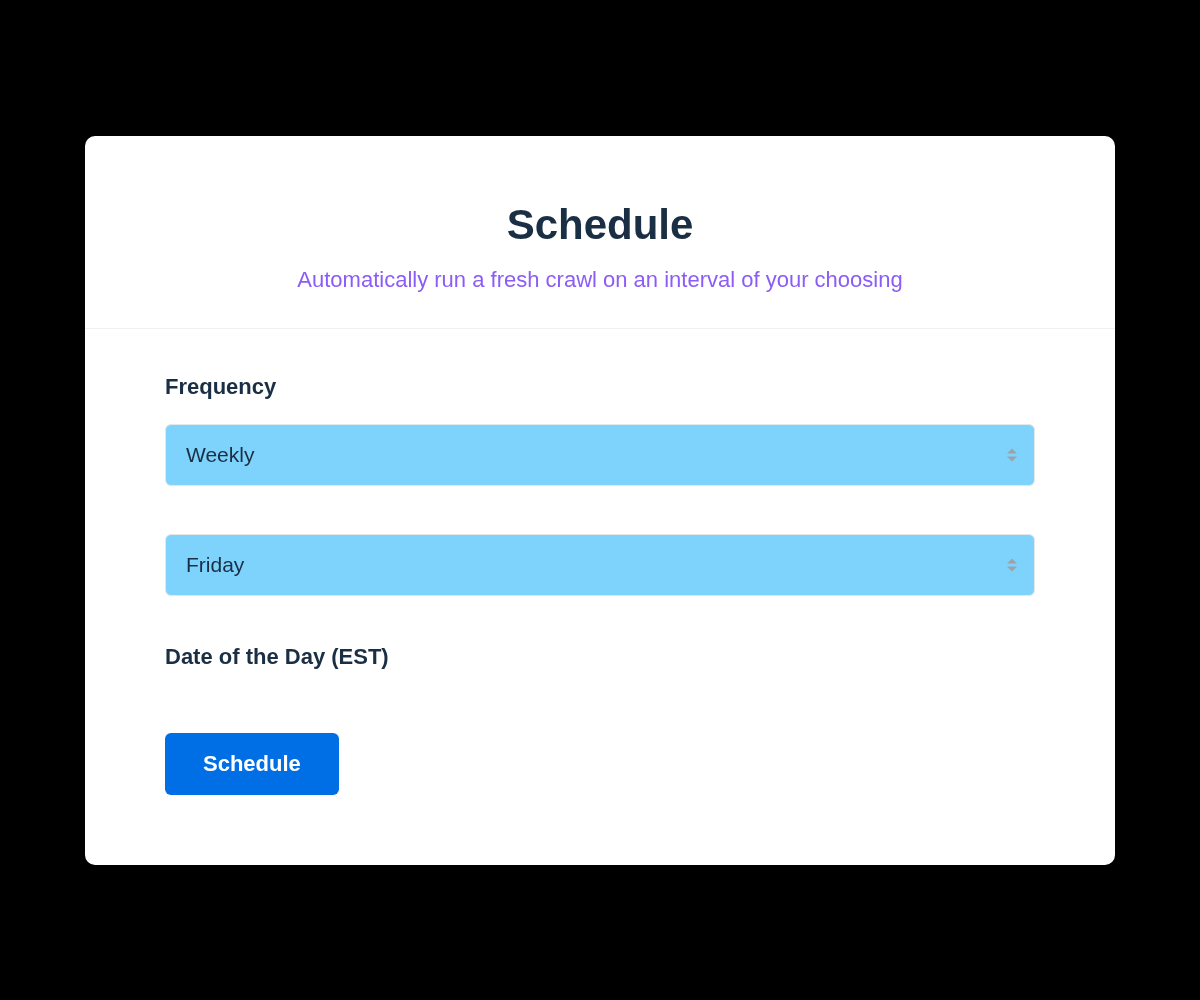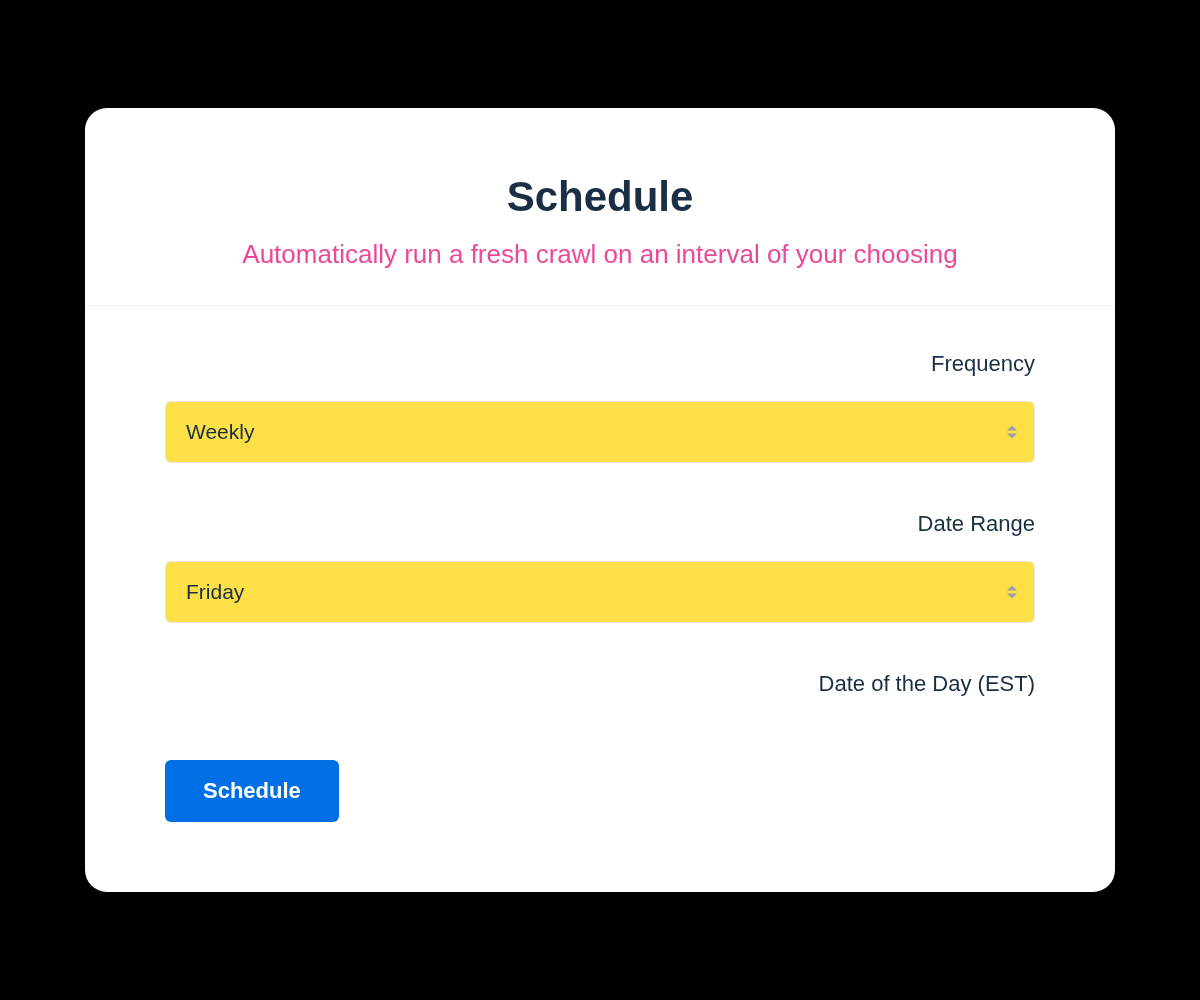--- a/index.html
+++ b/index.html
@@ -12,63 +12,62 @@
       background: #000;
       width: 1200px;
       height: 1000px;
       display: flex;
       align-items: center;
       justify-content: center;
     }
     .card {
       background: #fff;
       width: 1030px;
-      border-radius: 22px;
+      border-radius: 10px;
       padding-top: 65px;
       padding-bottom: 70px;
       box-shadow: 0 2px 10px rgba(0,0,0,0.15);
     }
     .card-header {
       text-align: center;
       padding: 0 60px 35px;
       border-bottom: 1px solid #eef0f2;
     }
     .card-title {
       font-size: 42px;
       font-weight: 700;
       color: #1a2e44;
       margin-bottom: 18px;
     }
     .card-subtitle {
-      font-size: 26px;
-      color: #ec4899;
+      font-size: 22px;
+      color: #8b5cf6;
       font-weight: 400;
     }
     .card-body {
       padding: 45px 80px 0;
     }
     .form-group {
       margin-bottom: 48px;
     }
     .form-label {
       display: block;
       font-size: 22px;
-      font-weight: 400;
+      font-weight: 700;
       color: #1a2e44;
       margin-bottom: 24px;
-      text-align: right;
     }
     .select-wrapper {
       position: relative;
       width: 100%;
     }
     .select-field {
       width: 100%;
       height: 62px;
-      background: #fde047;
+      background: #7dd3fc;
       border: 1px solid #e5e8eb;
       border-radius: 6px;
       padding: 0 50px 0 20px;
       font-size: 21px;
       color: #1a2e44;
       display: flex;
       align-items: center;
       cursor: pointer;
     }
     .select-icon {
@@ -123,21 +122,20 @@
       <div class="select-wrapper">
         <div class="select-field">Weekly</div>
         <div class="select-icon">
           <div class="chevron-up"></div>
           <div class="chevron-down"></div>
         </div>
       </div>
     </div>
 
     <div class="form-group">
-      <label class="form-label">Date Range</label>
       <div class="select-wrapper">
         <div class="select-field">Friday</div>
         <div class="select-icon">
           <div class="chevron-up"></div>
           <div class="chevron-down"></div>
         </div>
       </div>
     </div>
 
     <div class="form-group">

